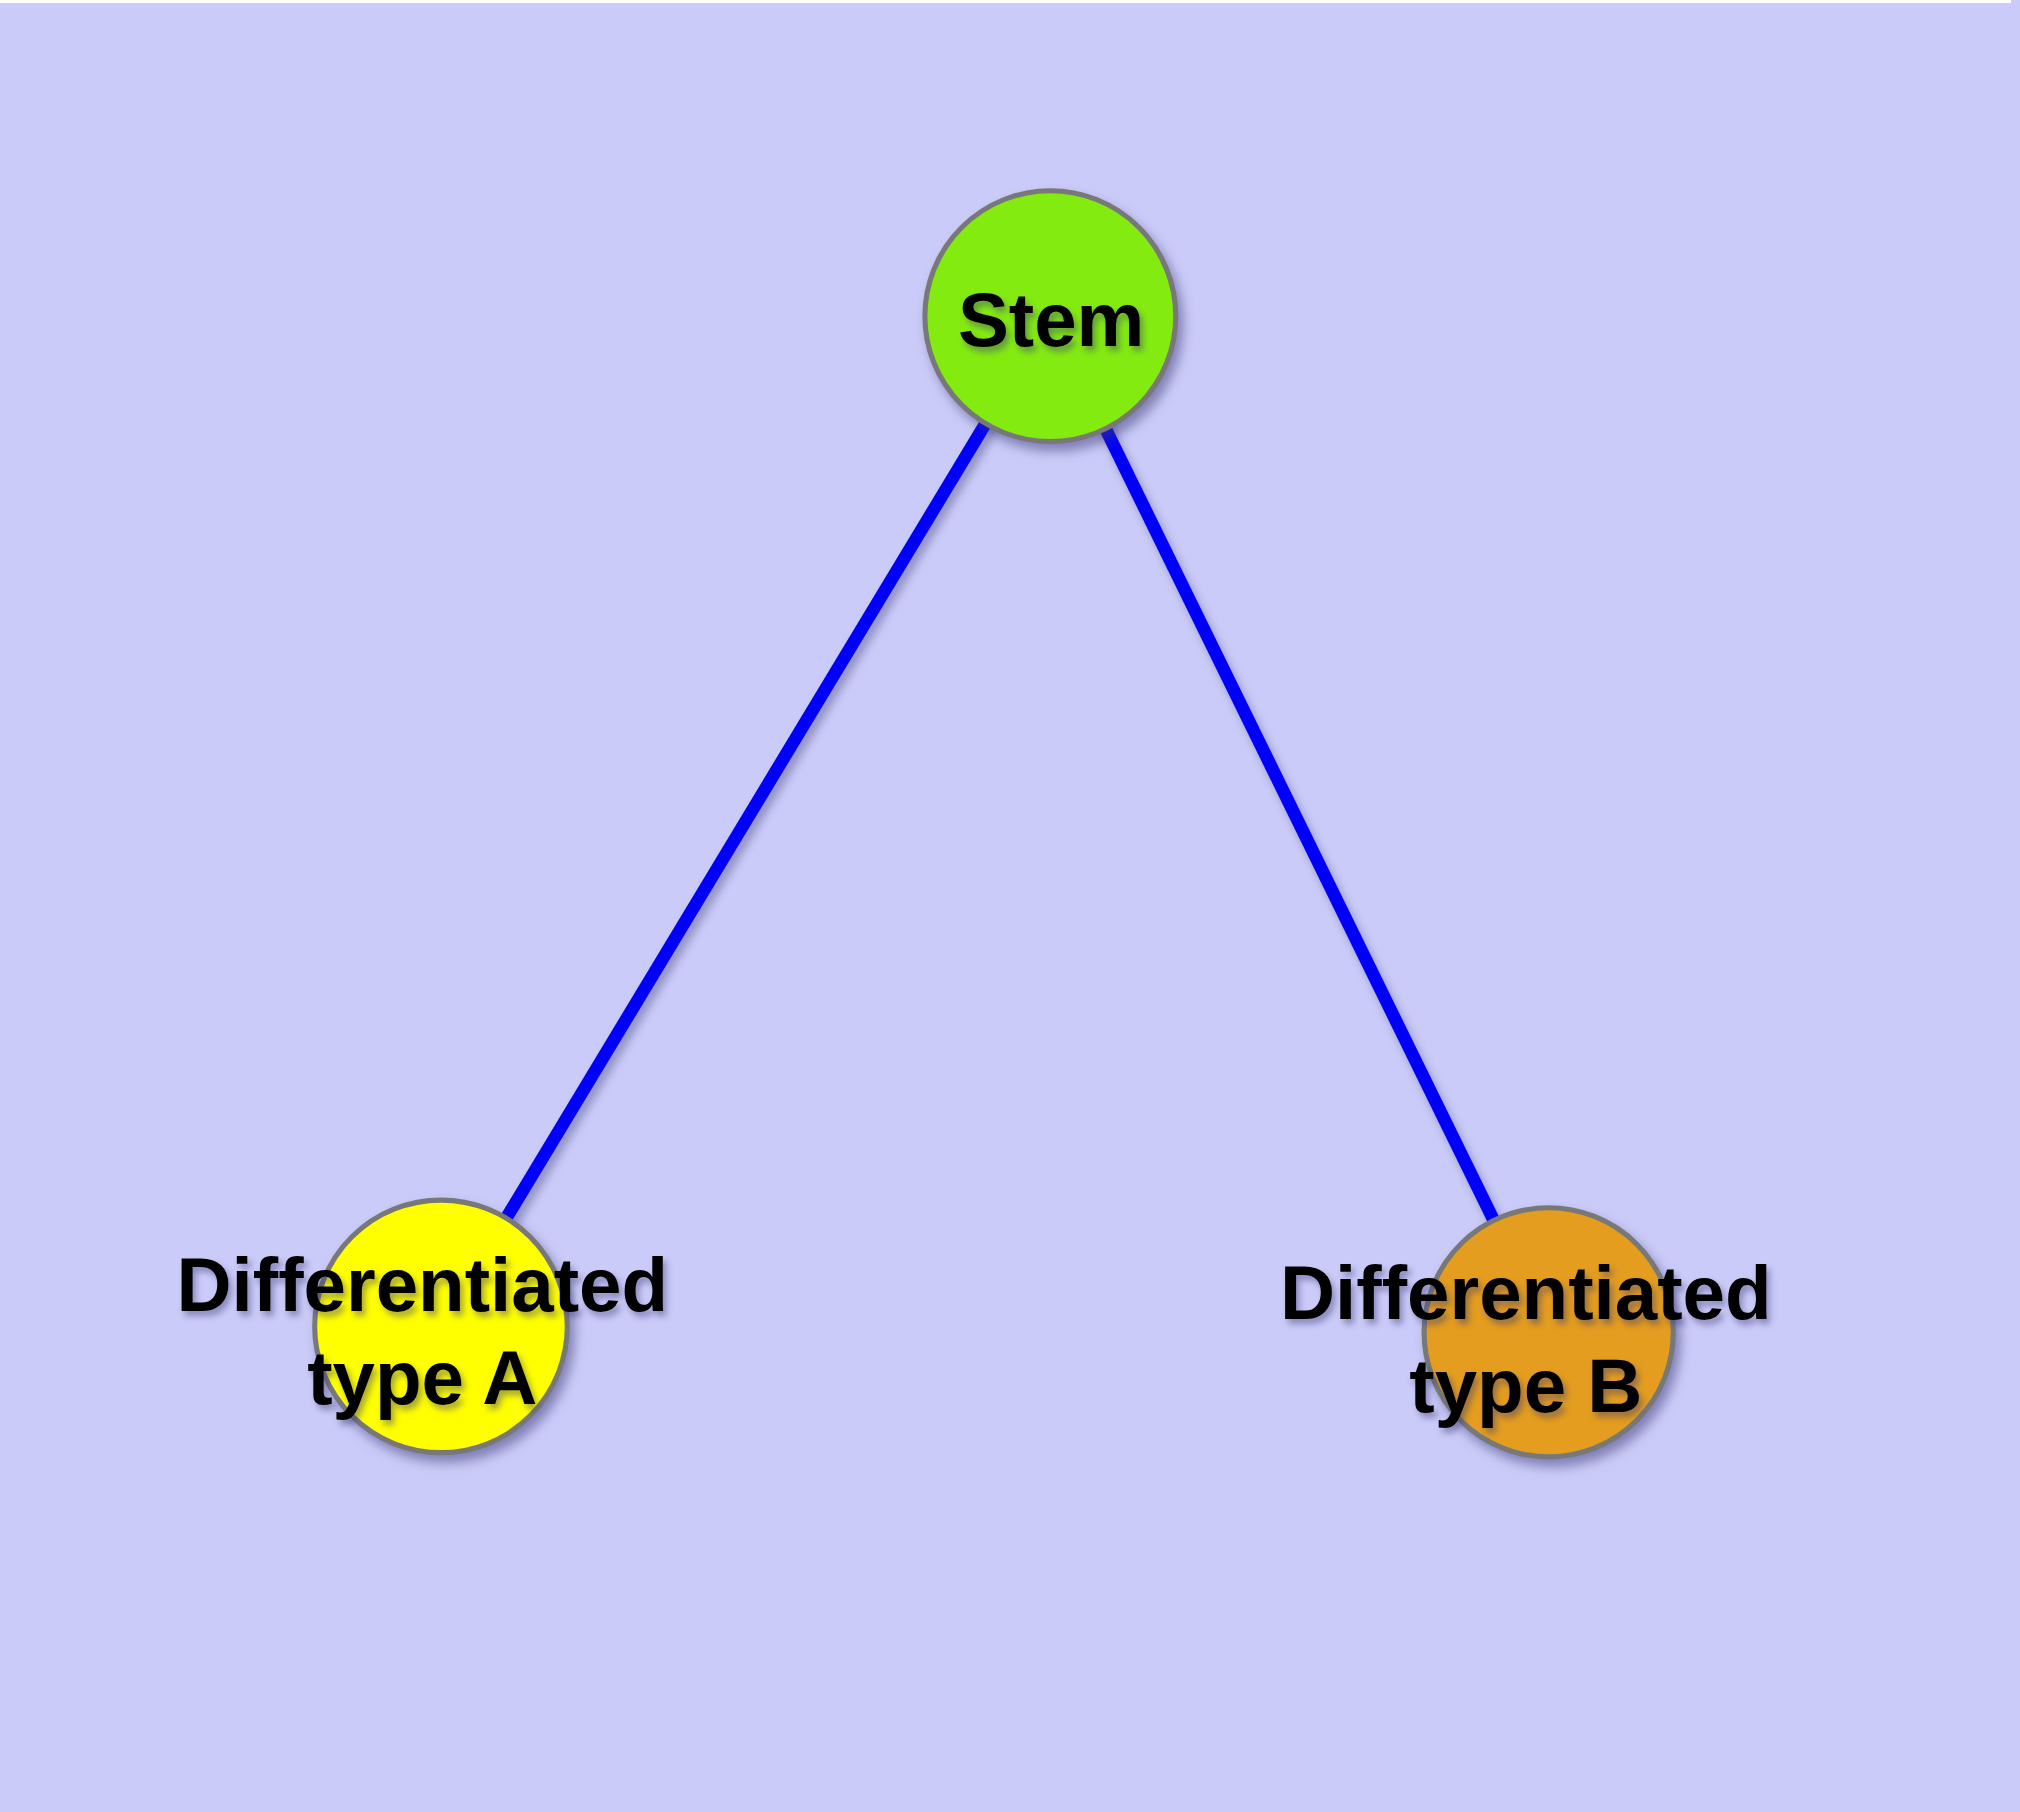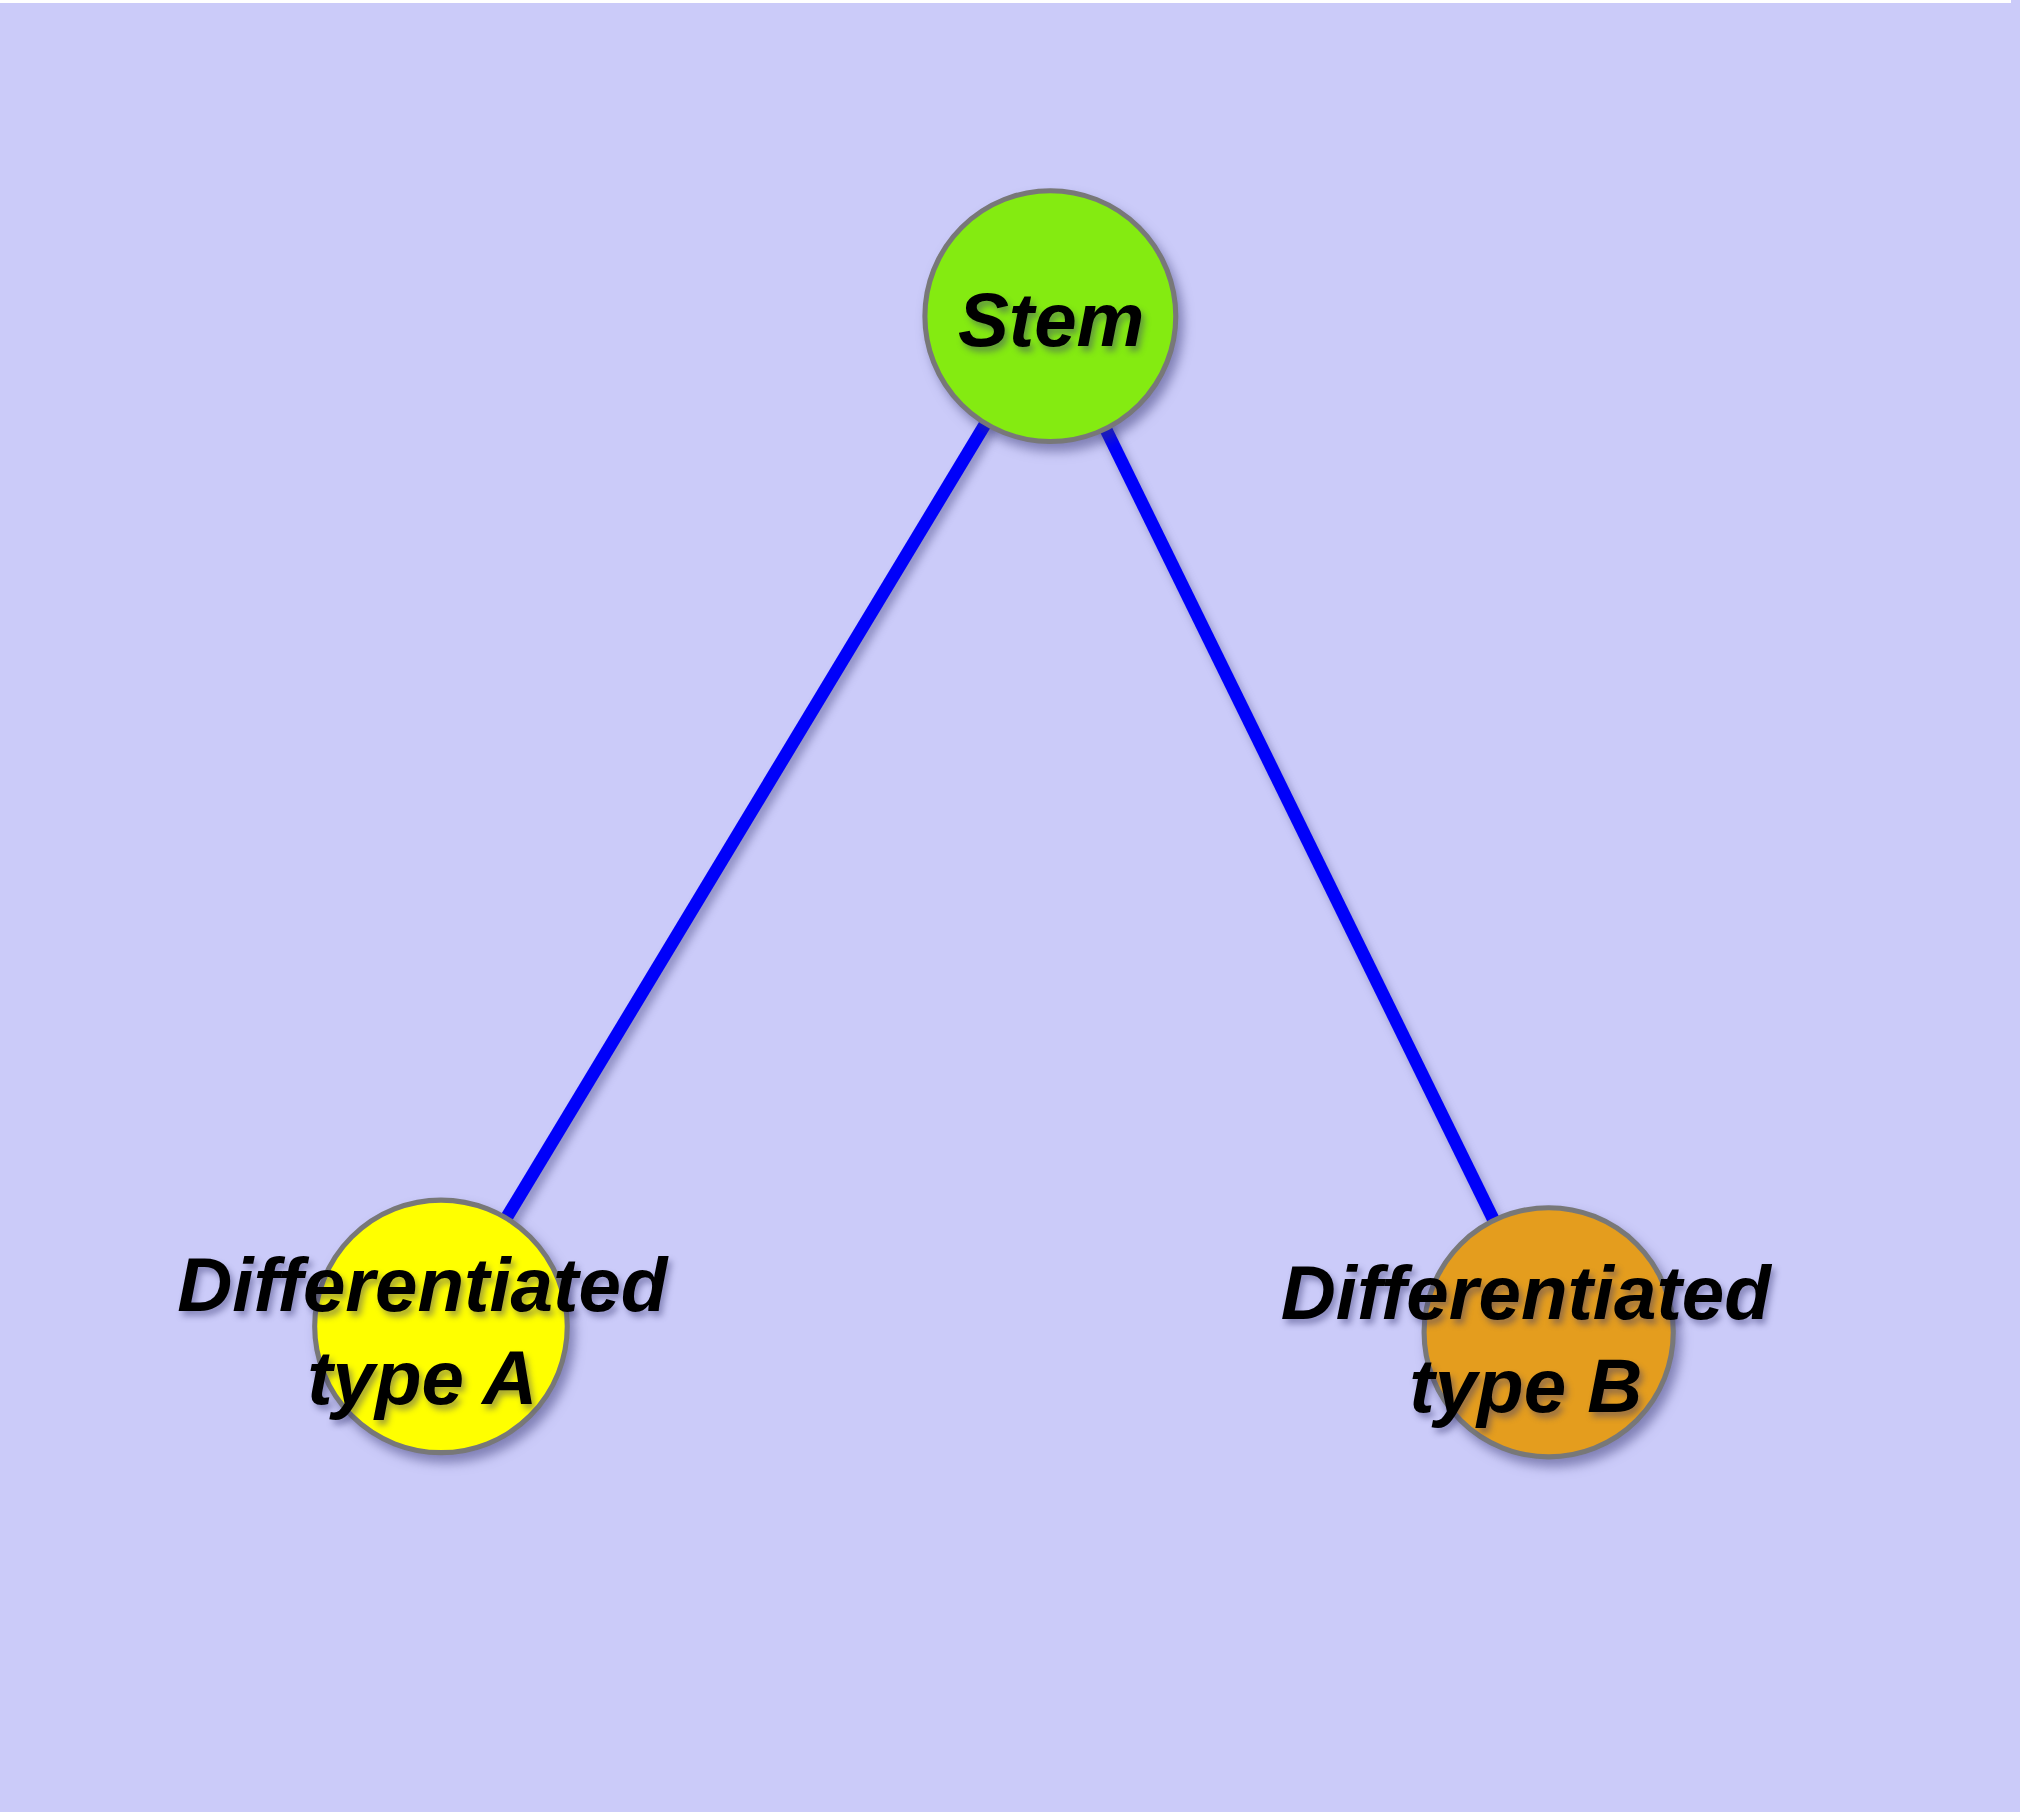--- a/index.html
+++ b/index.html
@@ -14,21 +14,20 @@
     height: 1812px;
     background: var(--bg);
     overflow: hidden;
     font-family: "Liberation Sans", sans-serif;
   }
   .canvas-wrap {
     position: relative;
     width: 2011px;
     height: 1812px;
     background: var(--bg);
-    font-style: italic;
   }
   .top-edge-strip {
     position: absolute;
     top: 0; left: 0;
     width: 100%;
     height: 2.5px;
     background: var(--top-edge);
     z-index: 5;
   }
   svg.graph-canvas {

